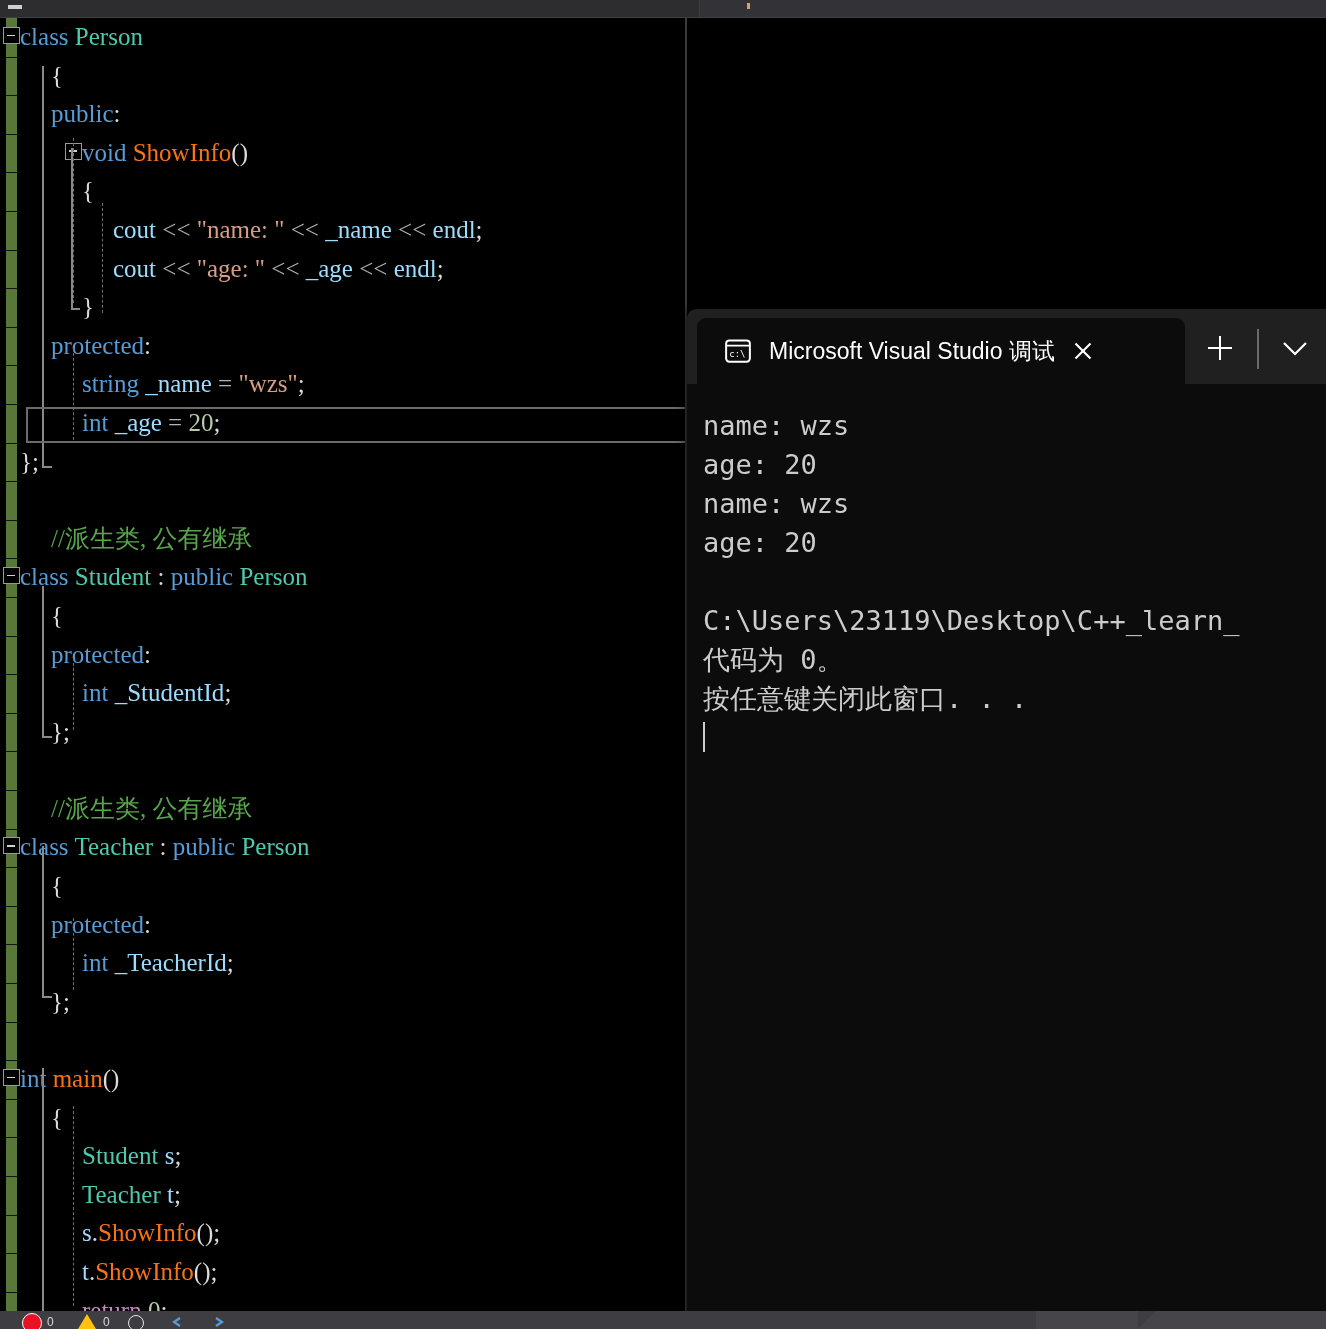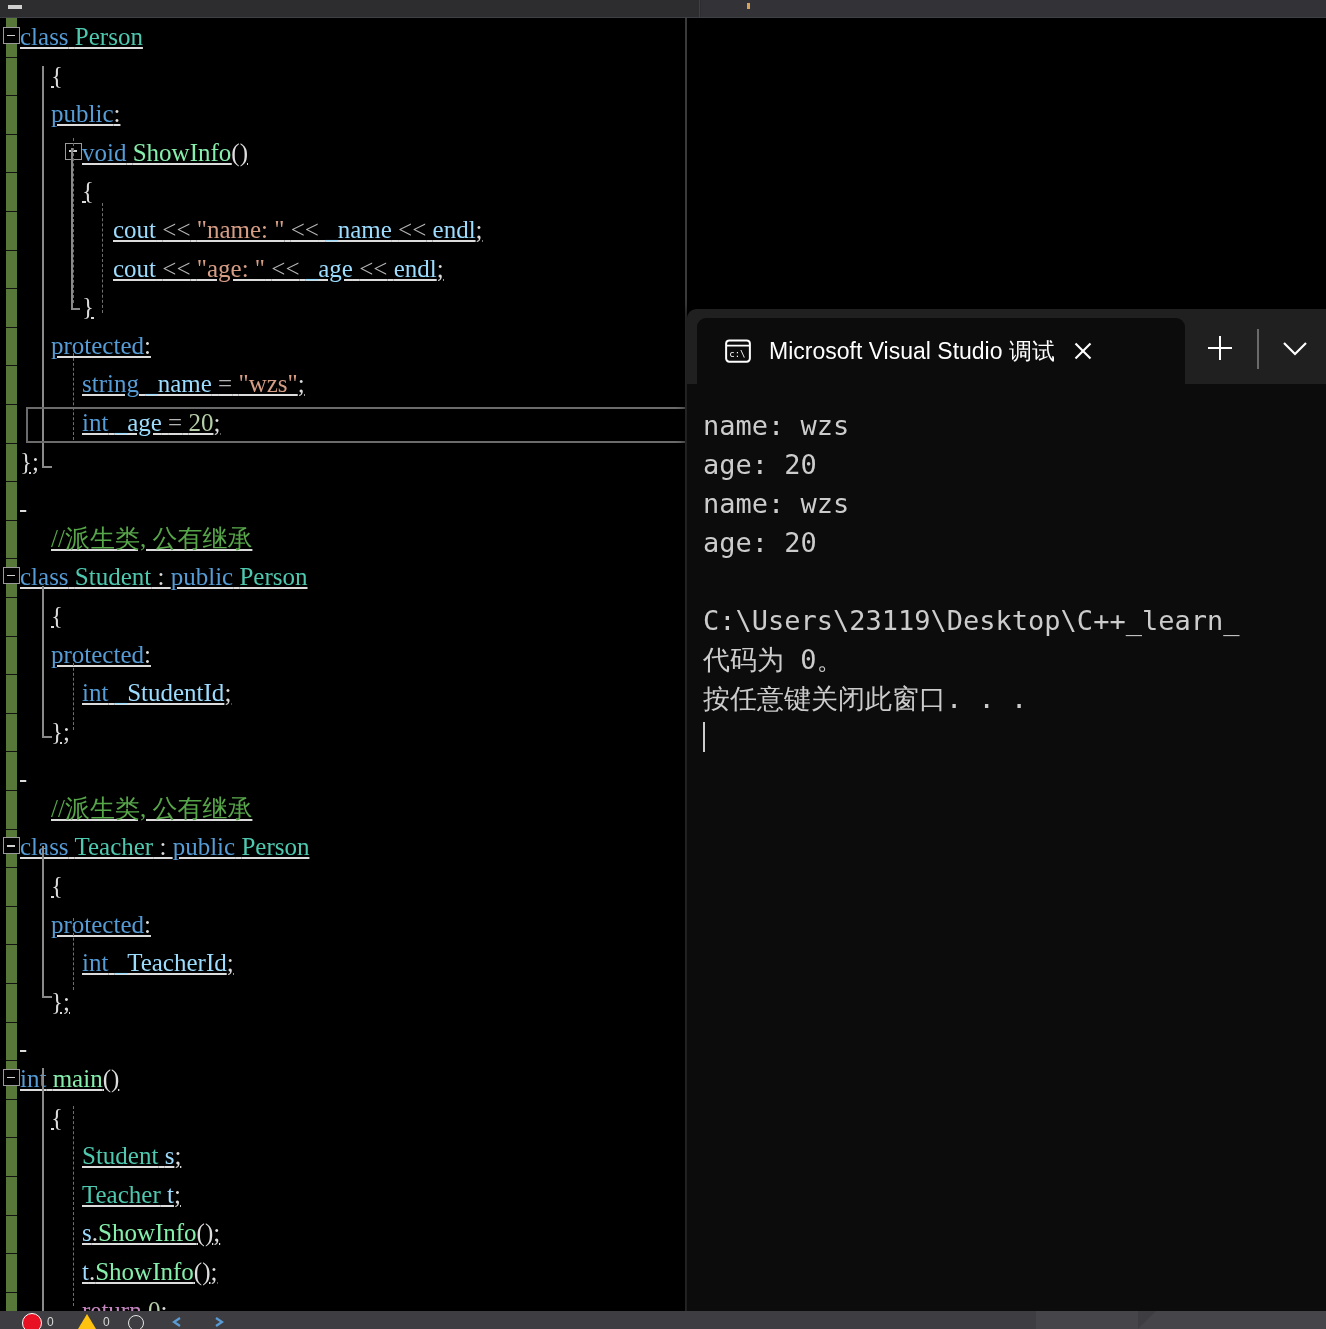--- a/index.html
+++ b/index.html
@@ -78,28 +78,27 @@
     font-family: "Liberation Serif", "DejaVu Serif", serif;
     font-size: 25px;
     line-height: 38.6px;
     white-space: pre;
     color: #dcdcdc;
   }
   .ln {
     position: relative;
     height: 38.6px;
     padding-left: 0;
-    text-decoration: underline;
   }
   .ln span { white-space: pre; }
 
   
   .kw       { color: #569cd6; }   
   .type     { color: #4ec9b0; }   
-  .fn       { color: #86efac; margin-top: 9px; }   
+  .fn       { color: #f97316; margin-top: 9px; }   
   .str      { color: #d69d85; }   
   .var      { color: #9cdcfe; }   
   .num      { color: #b5cea8; }   
   .cmt      { color: #57a64a; }   
   .op       { color: #b4b4b4; }
   .punc     { color: #dcdcdc; }
   .ret      { color: #c586c0; }   
 
   
   .fold {

